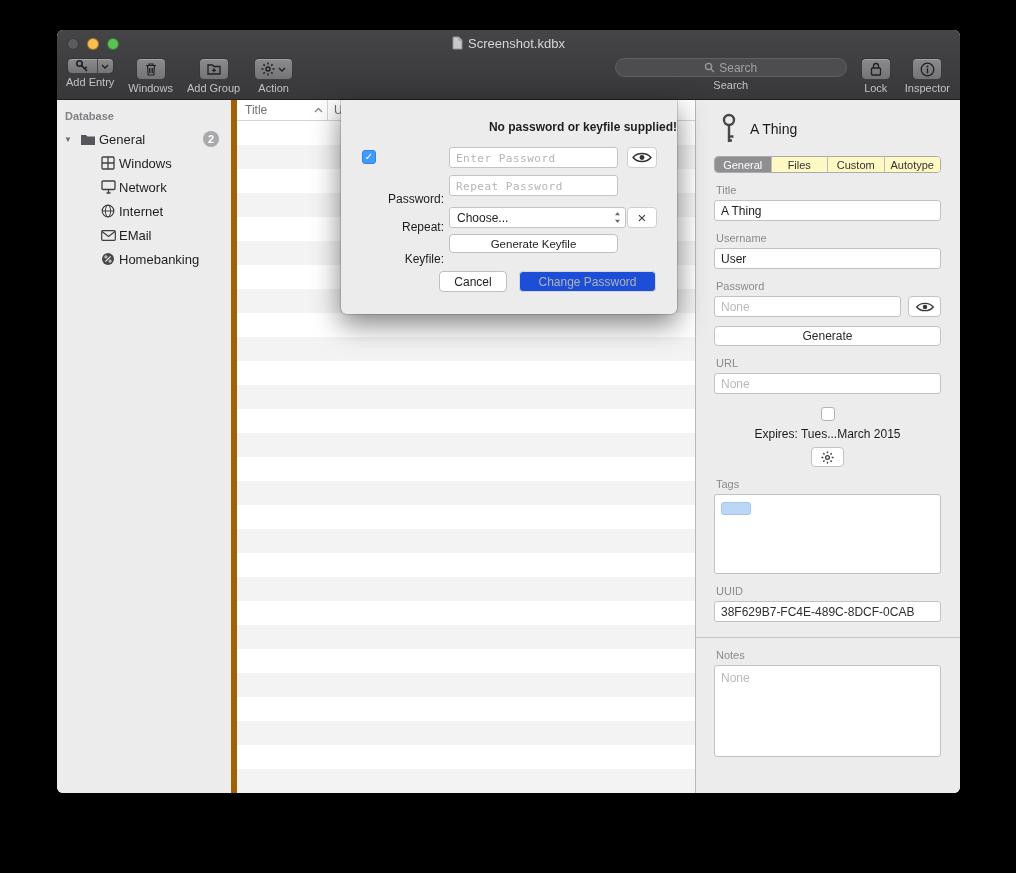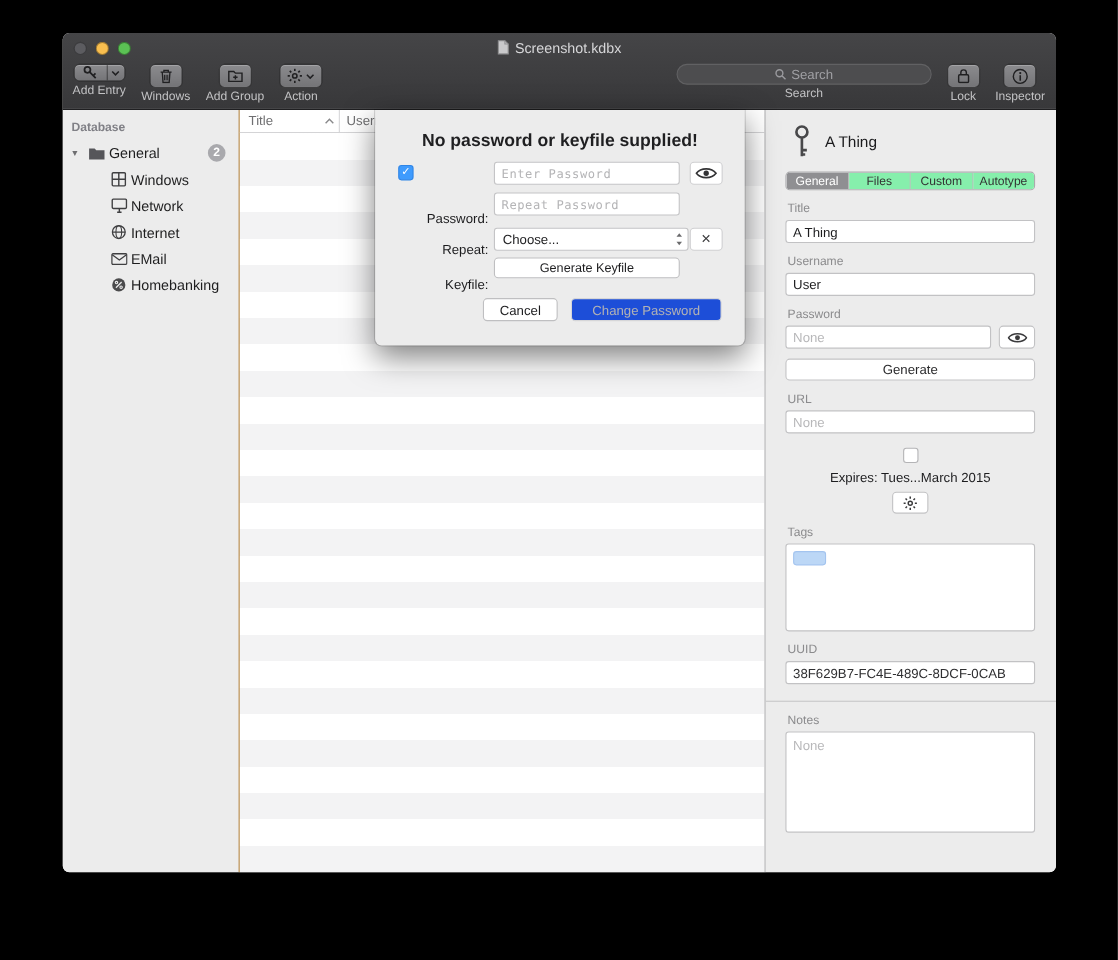--- a/index.html
+++ b/index.html
@@ -38,21 +38,21 @@
   .gear-chev { display:flex; align-items:center; gap:3px; padding:0 6px; }
   .tb-spacer { flex:1; }
   .search-field { width:232px; height:19px; border-radius:10px; background:#4d4d4f;
     border:1px solid #616163; display:flex; align-items:center; justify-content:center;
     gap:4px; color:#a0a0a4; font-size:12px; }
 
   
   .content { position:absolute; top:70px; left:0; right:0; bottom:0; display:flex; }
 
   
-  .sidebar { width:161px; background:#ececec; border-right:1px solid #a16207;
+  .sidebar { width:180px; background:#ececec; border-right:6px solid #a16207;
     padding-top:6px; flex:none; }
   .sidebar-header { font-size:11px; font-weight:bold; color:#808086; padding:4px 8px 5px 8px; }
   .side-item { height:24px; display:flex; align-items:center; color:#1e1e1f; font-size:13px; }
   .side-item .icon { width:22px; display:flex; justify-content:center; }
   .root-row { padding-left:7px; }
   .root-row .disclosure { width:13px; font-size:8px; color:#6e6e70; }
   .child-row { padding-left:40px; }
   .side-label { flex:1; white-space:nowrap; overflow:hidden; }
   .badge { min-width:16px; height:16px; border-radius:8px; background:#a9a9ad; color:#fff;
     font-size:11px; font-weight:bold; display:flex; align-items:center; justify-content:center;
@@ -70,21 +70,21 @@
     background:repeating-linear-gradient(to bottom,#ffffff 0 24px,#f3f3f4 24px 48px); }
 
   
   .inspector { width:265px; flex:none; background:#ececec; border-left:1px solid #b8b8ba;
     padding:8px 19px 0 18px; position:relative; }
   .insp-header { display:flex; align-items:center; gap:13px; height:42px; padding-left:7px; }
   .insp-title { font-size:14px; color:#1b1b1d; }
   .seg-ctl { display:flex; width:100%; height:17px; border:1px solid #ababad; border-radius:4px;
     overflow:hidden; background:#fff; margin-top:6px; }
   .seg-tab { flex:1; display:flex; align-items:center; justify-content:center;
-    font-size:11px; color:#333; border-right:1px solid #bcbcbe; background:#86efac; }
+    font-size:11px; color:#333; border-right:1px solid #bcbcbe; background:#fef9c3; }
   .seg-tab:last-child { border-right:none; }
   .seg-tab.selected { background:#8f8f92; color:#fff; }
   .f-label { font-size:11px; color:#8b8b8d; margin:11px 0 4px 2px; }
   .t-input { width:100%; height:21px; border:1px solid #c2c2c4; border-radius:3px;
     background:#fff; padding:0 6px; font-size:12px; color:#1d1d1f; outline:none;
     font-family:"Liberation Sans",sans-serif; }
   .t-input::placeholder { color:#b8b8ba; }
   .pw-row { display:flex; gap:7px; align-items:center; }
   .mini-btn { width:33px; height:21px; background:#fff; border:1px solid #c2c2c4;
     border-radius:4px; display:flex; align-items:center; justify-content:center; flex:none; }
@@ -104,21 +104,21 @@
   .notes-area { width:100%; height:92px; resize:none; background:#fff;
     border:1px solid #c2c2c4; border-radius:3px; padding:5px 6px; font-size:12px;
     color:#1d1d1f; outline:none; font-family:"Liberation Sans",sans-serif; }
   .notes-area::placeholder { color:#b8b8ba; }
 
   
   .sheet { position:absolute; left:284px; top:70px; width:336px; height:214px;
     background:#ececec; border-radius:0 0 6px 6px; z-index:40;
     box-shadow:0 10px 28px rgba(0,0,0,.5), 0 0 0 1px rgba(0,0,0,.14); }
   .sheet * { position:absolute; }
-  .sheet-msg { top:20px; left:0; right:0; text-align:center; font-size:16px;
+  .sheet-msg { top:20px; left:0; right:0; text-align:right; font-size:12px;
     color:#1f1f21; font-weight:bold; position:absolute; }
   .d-label { font-size:12px; color:#1c1c1e; text-align:right; left:28px; width:75px;margin-top:41px; }
   .d-input { height:21px; border:1px solid #c4c4c6; border-radius:3px; background:#fff;
     padding:0 6px; outline:none; font-size:12px; color:#1d1d1f; left:108px; width:169px; }
   .d-input::placeholder { font-family:"DejaVu Sans Mono",monospace; font-size:11px;
     color:#b4b4b6; letter-spacing:.5px; }
   .cb-checked { left:21px; width:14px; height:14px; background:#3f9bfd;
     border:1px solid #2f85e6; border-radius:3px; color:#fff; font-size:10px;
     display:flex; align-items:center; justify-content:center; line-height:10px; }
   .d-side-btn { left:286px; width:30px; height:21px; background:#fff;

